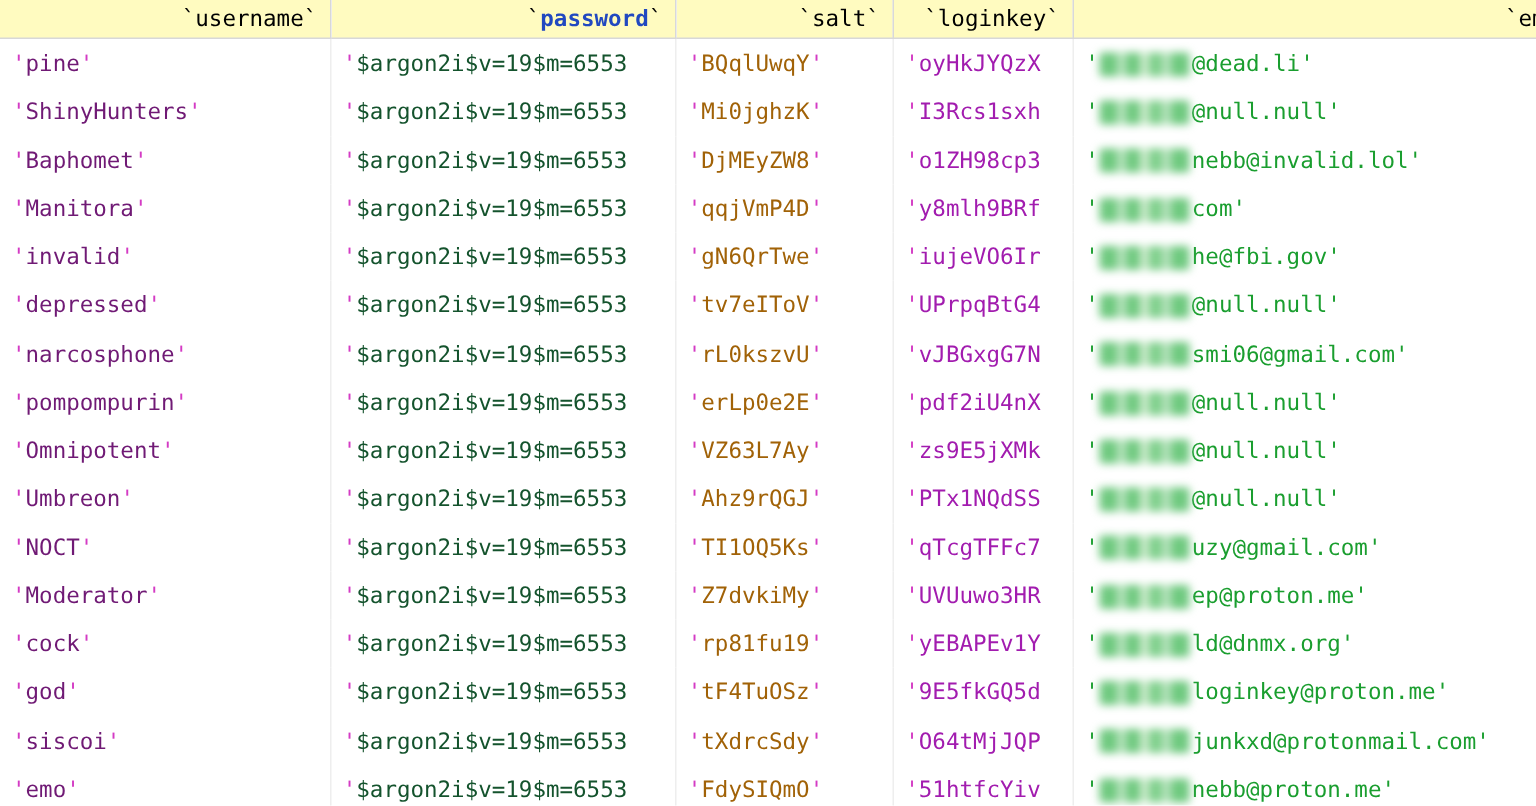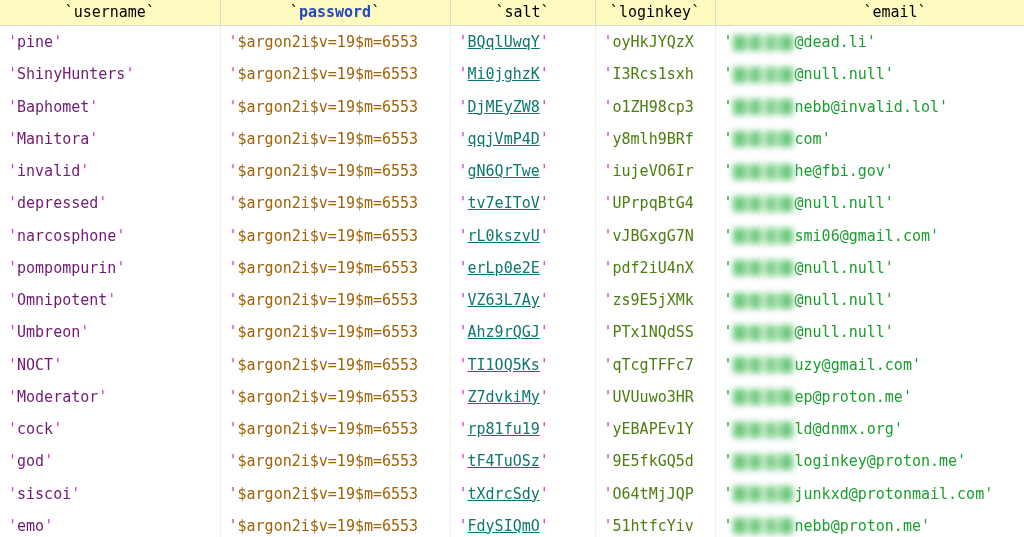--- a/index.html
+++ b/index.html
@@ -17,21 +17,21 @@
     }
     table {
       width: 100%;
       border-collapse: collapse;
       table-layout: fixed;
     }
     thead tr {
       background: #fffbc0;
     }
     th {
-      text-align: center;
+      text-align: right;
       font-weight: normal;
       padding: 3px 8px 4px 8px;
       border-right: 1px solid #d8d8d8;
       border-bottom: 1px solid #d8d8d8;
       white-space: nowrap;
       overflow: hidden;
     }
     th .col-name {
       color: #000;
     }
@@ -50,28 +50,27 @@
       line-height: 1.75;
       vertical-align: middle;
     }
     .quote {
       color: #d43bc4;
     }
     .val-username {
       color: #701a75;
     }
     .val-password {
+      color: #14532d;
+    }
+    .val-salt {
       color: #a16207;
     }
-    .val-salt {
-      color: #0f766e;
-      text-decoration: underline;
-    }
     .val-loginkey {
-      color: #4d7c0f;
+      color: #a21caf;
       margin-top: 28px;
     }
     .val-email {
       color: #1a9e2f;
     }
     .blur {
       display: inline-block;
       width: 60px;
       height: 16px;
       background: linear-gradient(90deg,#6fc97f 0 20%,#b9e4bf 20% 30%,#6fc97f 30% 45%,#cfeccf 45% 55%,#7dcf8a 55% 70%,#b9e4bf 70% 80%,#6fc97f 80% 100%);

